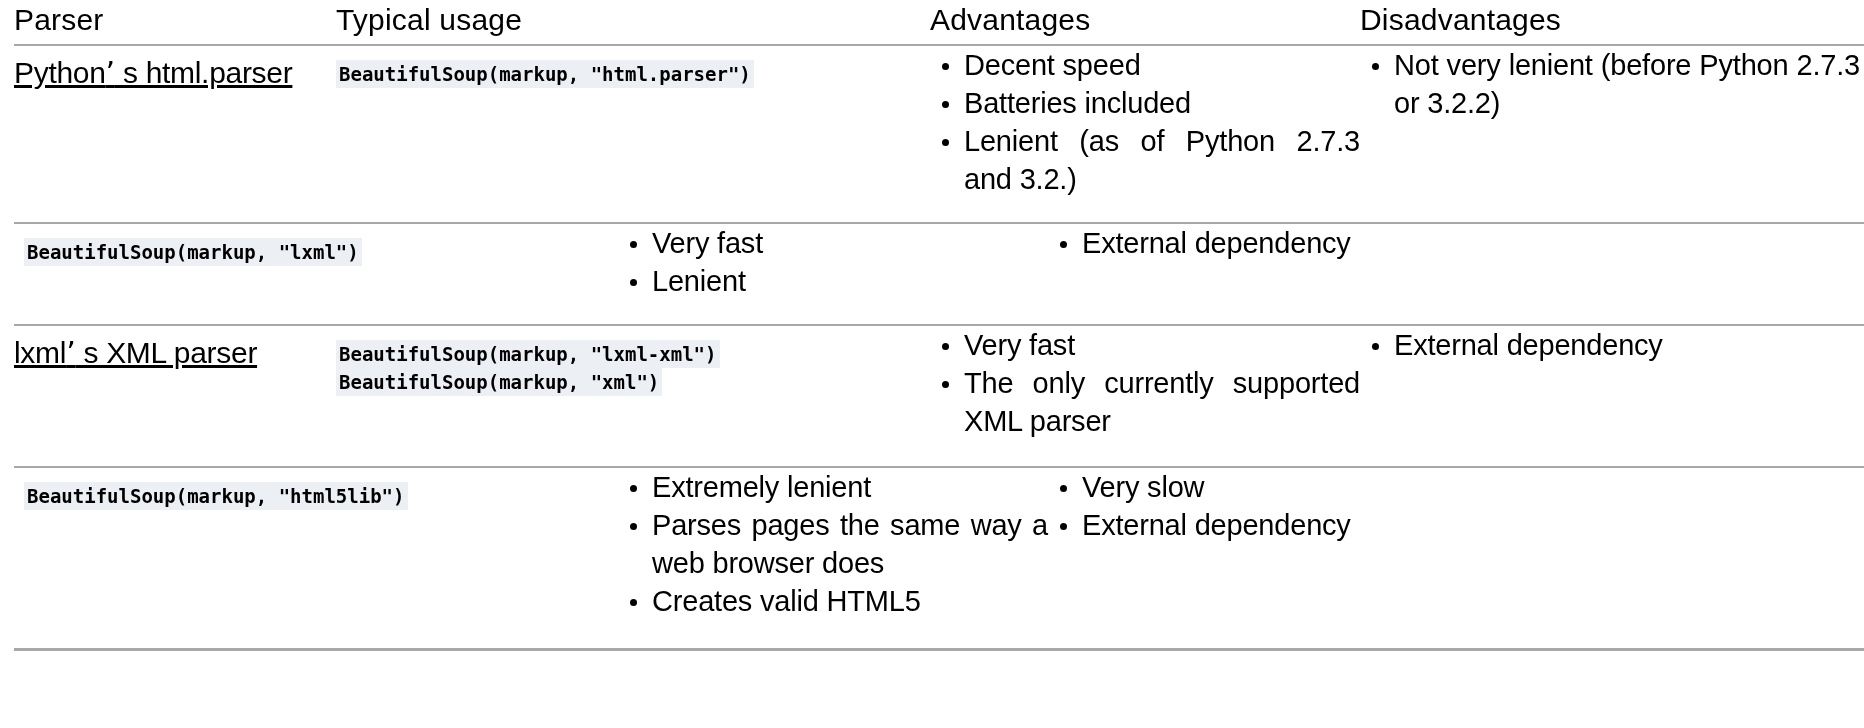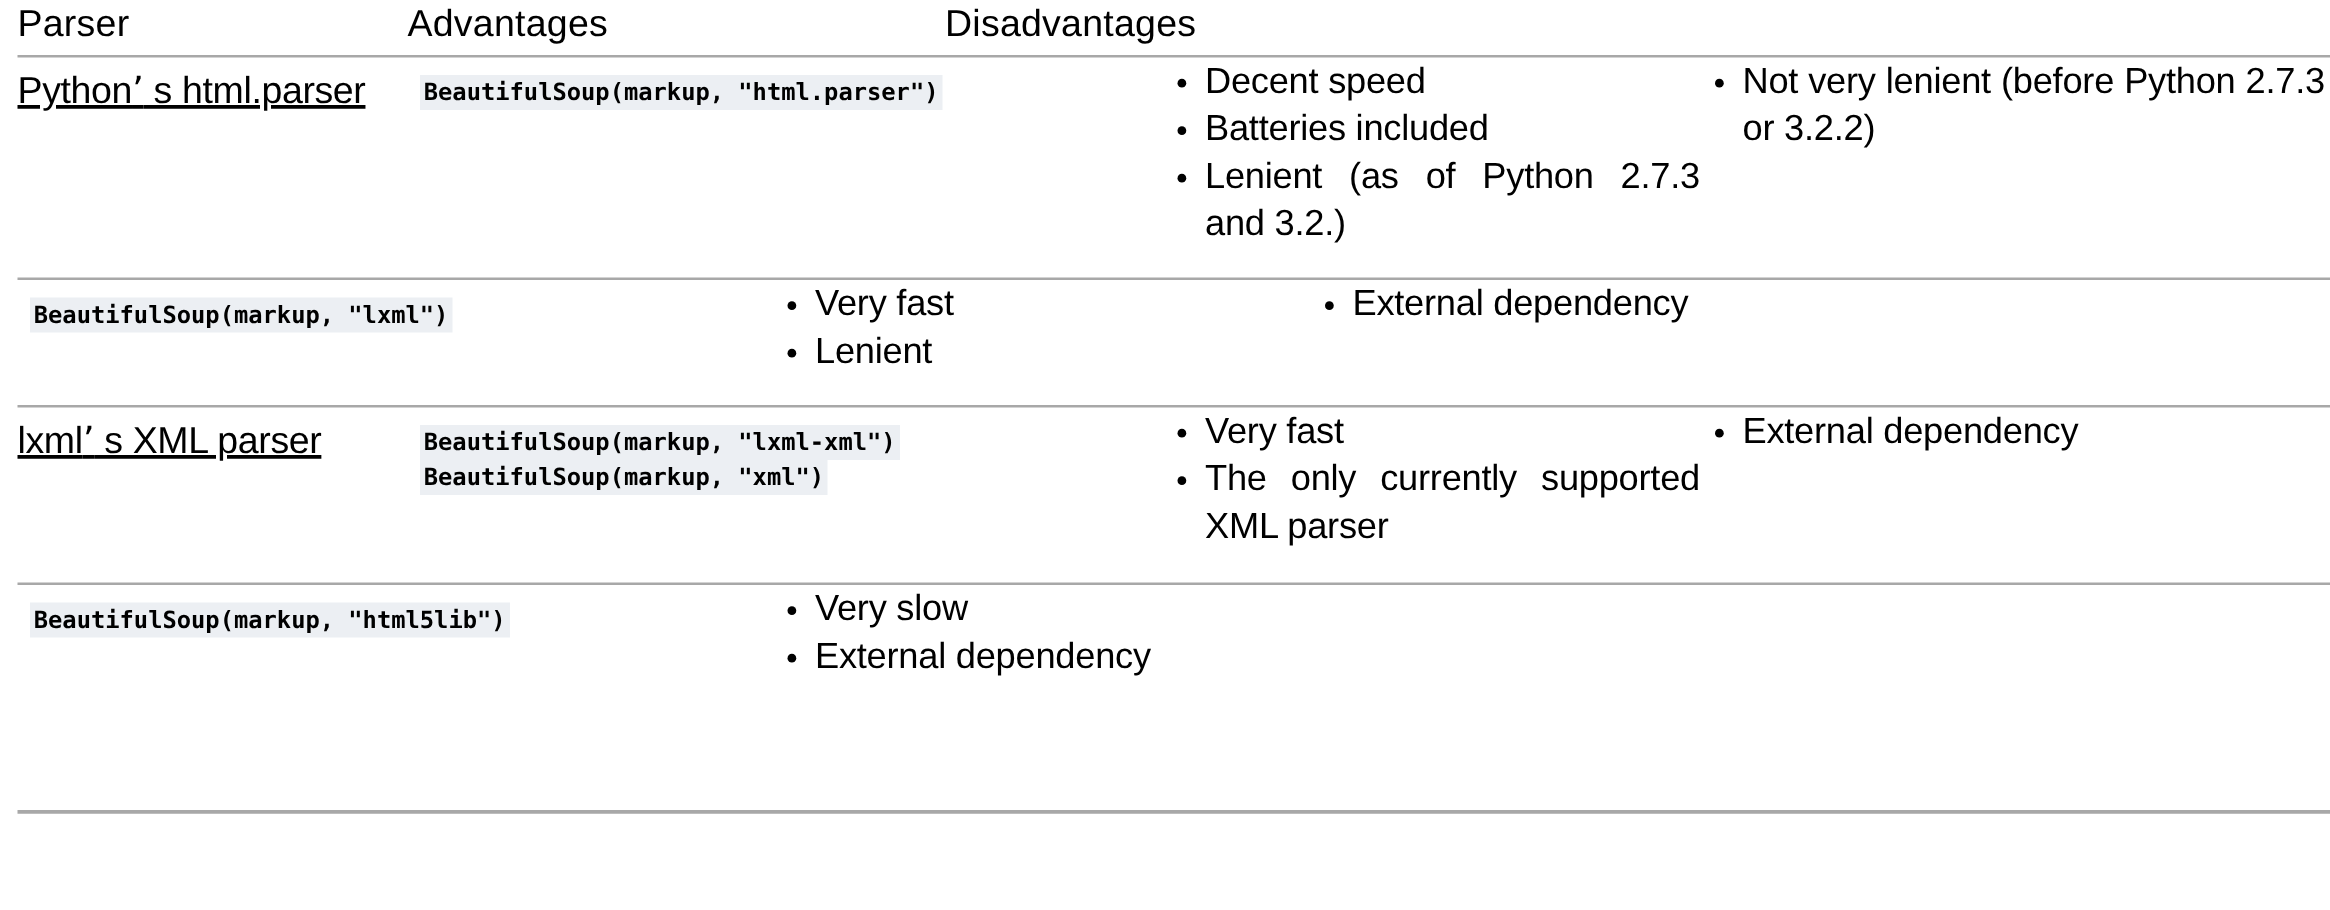--- a/index.html
+++ b/index.html
@@ -104,20 +104,21 @@
   .r2{min-height:140px;}
   .r3{min-height:180px;}
 </style>
 </head>
 <body>
 
 <div class="table">
 
   <div class="row head">
     <div class="c-parser">Parser</div>
+    <div class="c-usage">Typical usage</div>
     <div class="c-adv">Advantages</div>
     <div class="c-dis">Disadvantages</div>
   </div>
   <div class="rule"></div>
 
   <div class="row r0">
     <div class="c-parser parser-name">
       <span>Python</span><span class="fw-apos">’</span><span> s html.parser</span>
     </div>
     <div class="c-usage code-wrap">
@@ -195,20 +196,33 @@
           </li>
       </ul>
     </div>
   </div>
   <div class="rule"></div>
 
   <div class="row r3">
     <div class="c-usage code-wrap">
       <div><span class="code">BeautifulSoup(markup, "html5lib")</span></div>
     </div>
+    <div class="c-adv">
+      <ul class="bul adv-inner">
+        <li>
+            <span class="txt">Extremely lenient</span>
+          </li>
+        <li class="justify">
+            <span class="txt">Parses pages the same way a web browser does</span>
+          </li>
+        <li>
+            <span class="txt">Creates valid HTML5</span>
+          </li>
+      </ul>
+    </div>
     <div class="c-dis">
       <ul class="bul dis-inner">
         <li>
             <span class="txt">Very slow</span>
           </li>
         <li class="justify">
             <span class="txt">External dependency</span>
           </li>
       </ul>
     </div>

